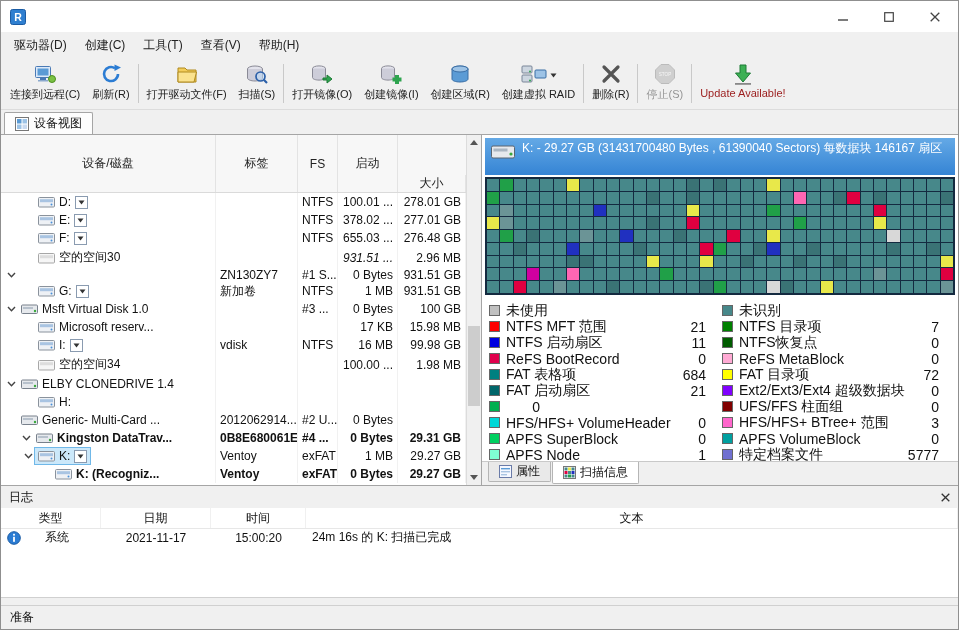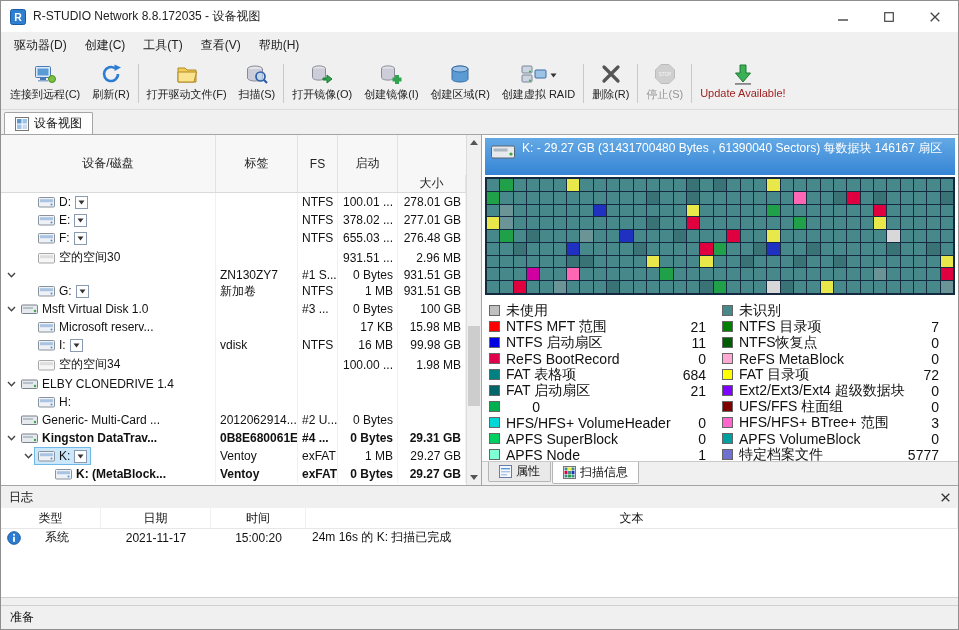--- a/index.html
+++ b/index.html
@@ -86,21 +86,20 @@
 
 <div class="window">
 
   <div class="titlebar">
     <span class="app-icon">
         <svg width="16" height="16" viewBox="0 0 16 16">
           <rect x="0.5" y="0.5" width="15" height="15" rx="2" fill="#2f7fd0" stroke="#1a5ba3"></rect>
           <text x="8" y="12" font-size="10.5" font-weight="bold" fill="#fff" text-anchor="middle">R</text>
         </svg>
       </span>
-    <span class="title-text">R-STUDIO Network 8.8.172035 - 设备视图</span>
     <div class="win-controls">
       <div class="win-btn">
           <svg width="10" height="10">
             <line x1="0" y1="8" x2="10" y2="8" stroke="#444" stroke-width="1.4"></line>
           </svg>
         </div>
       <div class="win-btn">
           <svg width="10" height="10">
             <rect x="0.7" y="0.7" width="8.6" height="8.6" fill="none" stroke="#444" stroke-width="1.2"></rect>
           </svg>
@@ -348,21 +347,21 @@
                     <svg width="17" height="12" viewBox="0 0 17 12">
                       <rect x="0.5" y="1.5" width="16" height="9.5" rx="1" fill="#f6f6f6" stroke="#a7a7a7"></rect>
                       <rect x="2" y="3.2" width="13" height="3" fill="#dddddd"></rect>
                     </svg>
                   </span>
                   <span>空的空间30</span>
                 </span>
               </div>
               <div class="cell" style="width: 82px;"></div>
               <div class="cell" style="width: 40px;"></div>
-              <div class="cell num" style="width: 60px;">931.51 ...</div>
+              <div class="cell num" style="width: 60px; font-style: italic;">931.51 ...</div>
               <div class="cell num" style="width: 68px;">2.96 MB</div>
             </div>
             <div class="drow">
               <div class="cell" style="width: 215px; padding-left: 5px;">
                 <span class="chev">
                   <svg width="9" height="6" viewBox="0 0 9 6">
                     <polyline points="1,1 4.5,4.7 8,1" fill="none" stroke="#444" stroke-width="1.4"></polyline>
                   </svg>
                 </span>
               </div>
@@ -534,21 +533,21 @@
                   </span>
                   <span>Generic- Multi-Card ...</span>
                 </span>
               </div>
               <div class="cell" style="width: 82px;">2012062914...</div>
               <div class="cell" style="width: 40px;">#2 U...</div>
               <div class="cell num" style="width: 60px;">0 Bytes</div>
               <div class="cell num" style="width: 68px;"></div>
             </div>
             <div class="drow bold">
-              <div class="cell" style="width: 215px; padding-left: 5px;">
+              <div class="cell" style="width: 215px; padding-left: 20px;">
                 <span class="chev">
                   <svg width="9" height="6" viewBox="0 0 9 6">
                     <polyline points="1,1 4.5,4.7 8,1" fill="none" stroke="#444" stroke-width="1.4"></polyline>
                   </svg>
                 </span>
                 <span class="name-wrap">
                   <span class="row-icon">
                     <svg width="17" height="12" viewBox="0 0 17 12">
                       <rect x="0.5" y="2" width="16" height="8.5" rx="1" fill="#e6e9ed" stroke="#78818c"></rect>
                       <rect x="2" y="4" width="10" height="2" fill="#b7c1cc"></rect>
@@ -595,21 +594,21 @@
               <div class="cell" style="width: 215px; padding-left: 39px;">
                 <span class="chev"></span>
                 <span class="name-wrap">
                   <span class="row-icon">
                     <svg width="17" height="12" viewBox="0 0 17 12">
                       <rect x="0.5" y="1.5" width="16" height="9.5" rx="1" fill="#eef1f5" stroke="#8a929c"></rect>
                       <rect x="2" y="3.2" width="13" height="3" fill="#a9c4e2"></rect>
                       <circle cx="13.5" cy="8.6" r="1" fill="#4a90d9"></circle>
                     </svg>
                   </span>
-                  <span>K: (MetaBlock...</span>
+                  <span>K: (Recogniz...</span>
                 </span>
               </div>
               <div class="cell" style="width: 82px;">Ventoy</div>
               <div class="cell" style="width: 40px;">exFAT</div>
               <div class="cell num" style="width: 60px;">0 Bytes</div>
               <div class="cell num" style="width: 68px;">29.27 GB</div>
             </div>
           </div>
       </div>
       <div class="vscroll">

